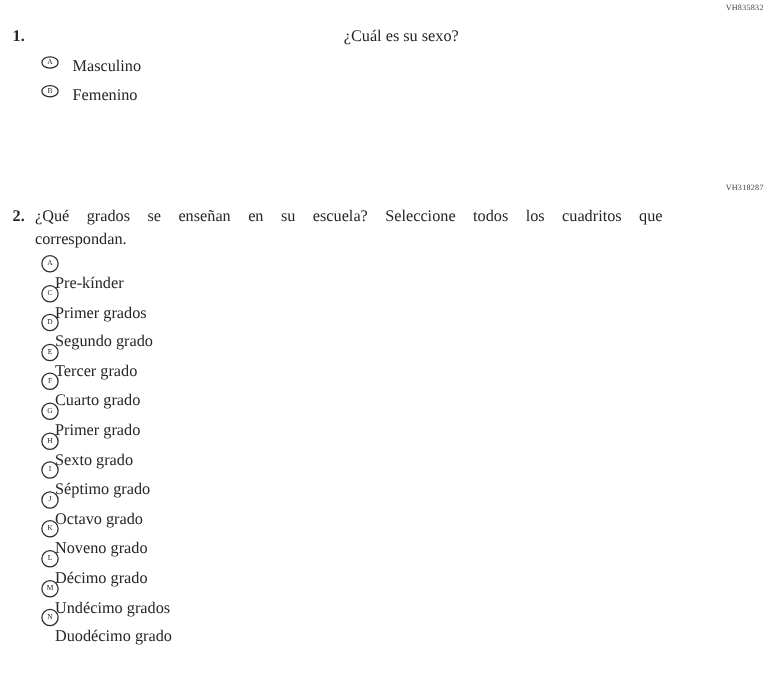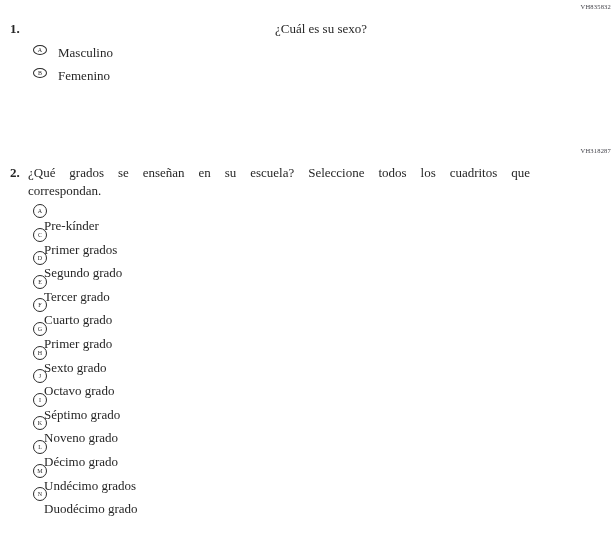--- a/index.html
+++ b/index.html
@@ -146,29 +146,29 @@
         <span class="option-label">Primer grado</span>
       </div>
       <div class="option-row">
         <span class="bubble">
             <span class="bubble-letter">H</span>
           </span>
         <span class="option-label">Sexto grado</span>
       </div>
       <div class="option-row">
         <span class="bubble">
+            <span class="bubble-letter">I</span>
+          </span>
+        <span class="option-label">Séptimo grado</span>
+      </div>
+      <div class="option-row">
+        <span class="bubble">
             <span class="bubble-letter">J</span>
           </span>
         <span class="option-label">Octavo grado</span>
-      </div>
-      <div class="option-row">
-        <span class="bubble">
-            <span class="bubble-letter">I</span>
-          </span>
-        <span class="option-label">Séptimo grado</span>
       </div>
       <div class="option-row">
         <span class="bubble">
             <span class="bubble-letter">K</span>
           </span>
         <span class="option-label">Noveno grado</span>
       </div>
       <div class="option-row">
         <span class="bubble">
             <span class="bubble-letter">L</span>

